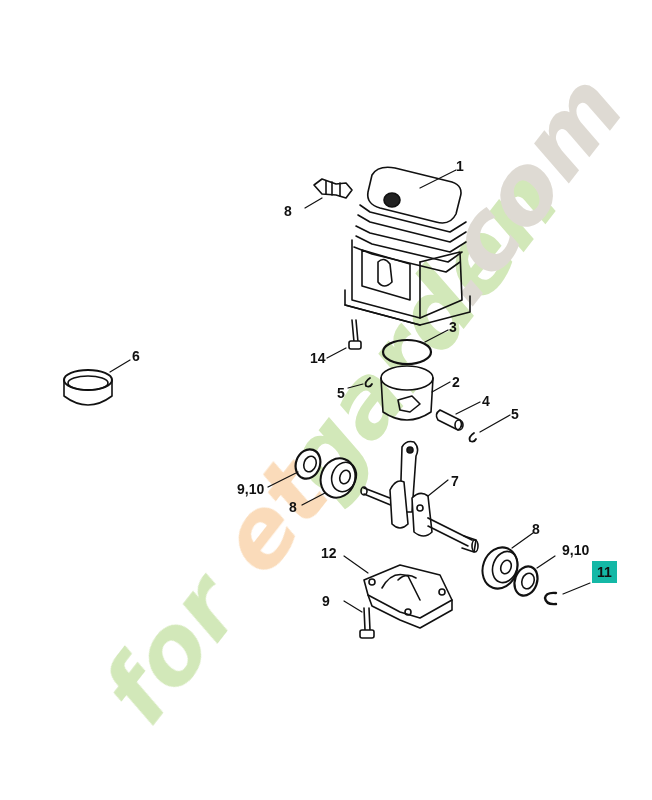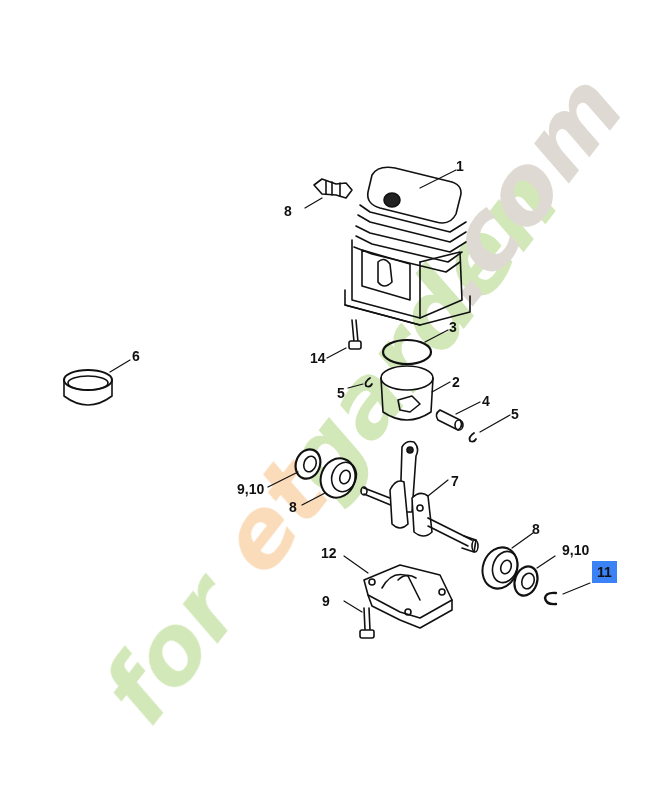--- a/index.html
+++ b/index.html
@@ -1,21 +1,21 @@
 <!DOCTYPE html>
 <html><head>
   <meta charset="utf-8">
   <style>
     html, body { margin: 0; padding: 0; background: #ffffff; }
     body { width: 652px; height: 800px; position: relative; overflow: hidden;
            font-family: "Liberation Sans", sans-serif; }
     #canvas { position: absolute; left: 0; top: 0; width: 652px; height: 800px; }
     .label { position: absolute; font-weight: bold; font-size: 14px; color: #111;
              line-height: 16px; white-space: nowrap; }
-    .label.hl { background: #3b82f6; padding: 3px 5px; }
+    .label.hl { background: #14b8a6; padding: 3px 5px; }
   </style>
 </head>
 <body>
 
 <div id="canvas">
 
   <div>
     <svg width="652" height="800" style="position:absolute;left:0;top:0">
       <g font-family="DejaVu Sans, sans-serif" font-style="italic" font-weight="bold" font-size="95" opacity="0.6">
         <text x="0" y="0" transform="translate(150,730) rotate(-52)" fill="#b5d98a">for</text>

